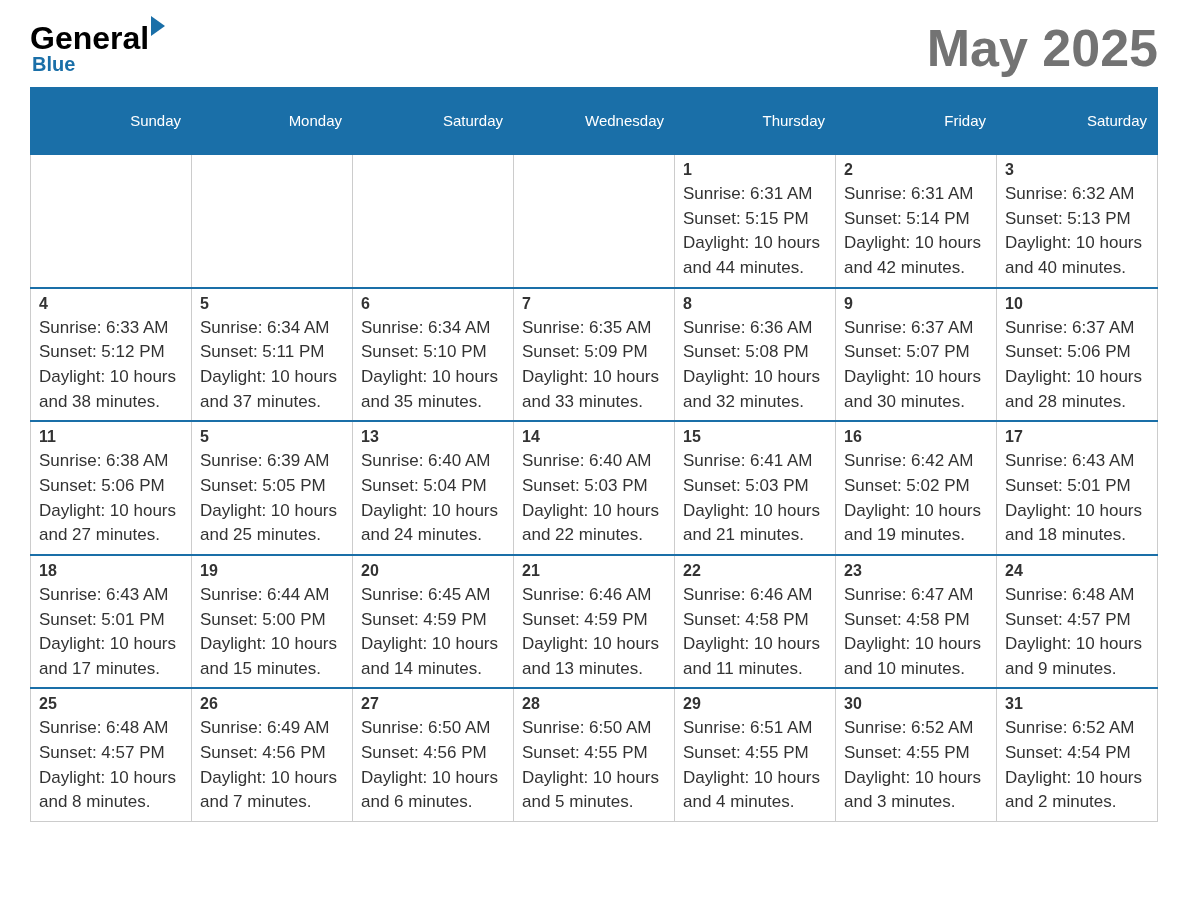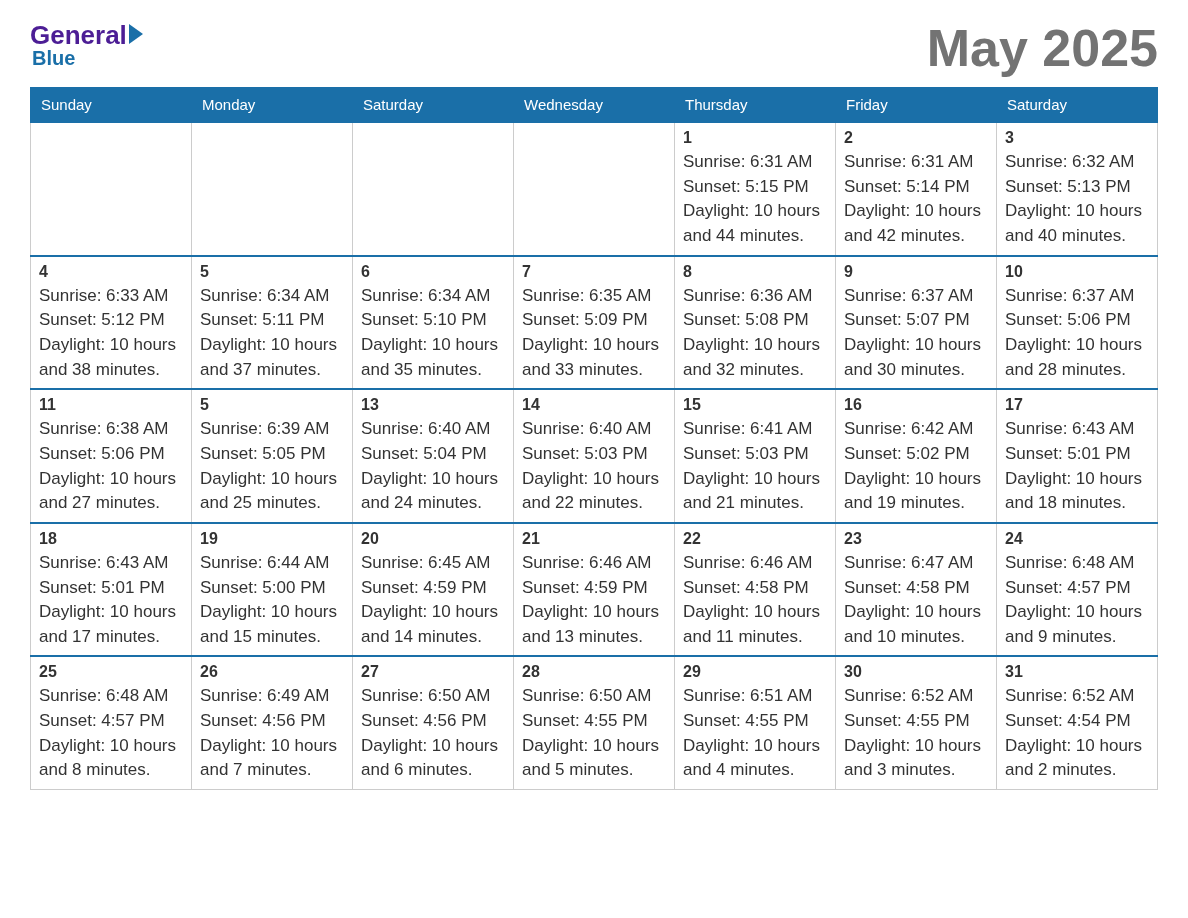--- a/index.html
+++ b/index.html
@@ -17,24 +17,23 @@
       align-items: flex-start;
       margin-bottom: 10px;
     }
     .logo {
       display: flex;
       flex-direction: column;
       align-items: flex-start;
     }
     .logo-text {
       display: flex;
-      align-items: center;
-      font-size: 26px;
-      font-weight: bold;
-      color: #4c1d95;
+      font-size: 32px;
+      font-weight: bold;
+      color: #000000;
     }
     .logo-blue {
       color: #1a6fa8;
       font-weight: bold;
     }
     .logo-arrow {
       width: 0;
       height: 0;
       border-left: 14px solid #1a6fa8;
       border-top: 10px solid transparent;
@@ -66,22 +65,22 @@
     .calendar {
       width: 100%;
       border-collapse: collapse;
       margin-top: 10px;
     }
     .calendar th {
       background-color: #1a6fa8;
       color: #fff;
       font-size: 15px;
       font-weight: normal;
-      padding: 8px 10px;
-      text-align: left;
+      padding: 24px 10px;
+      text-align: right;
       border: 1px solid #1a6fa8;
     }
     .calendar td {
       vertical-align: top;
       padding: 6px 8px;
       border: 1px solid #ccc;
       font-size: 13px;
       color: #333;
       width: calc(100% / 7);
       min-height: 90px;

